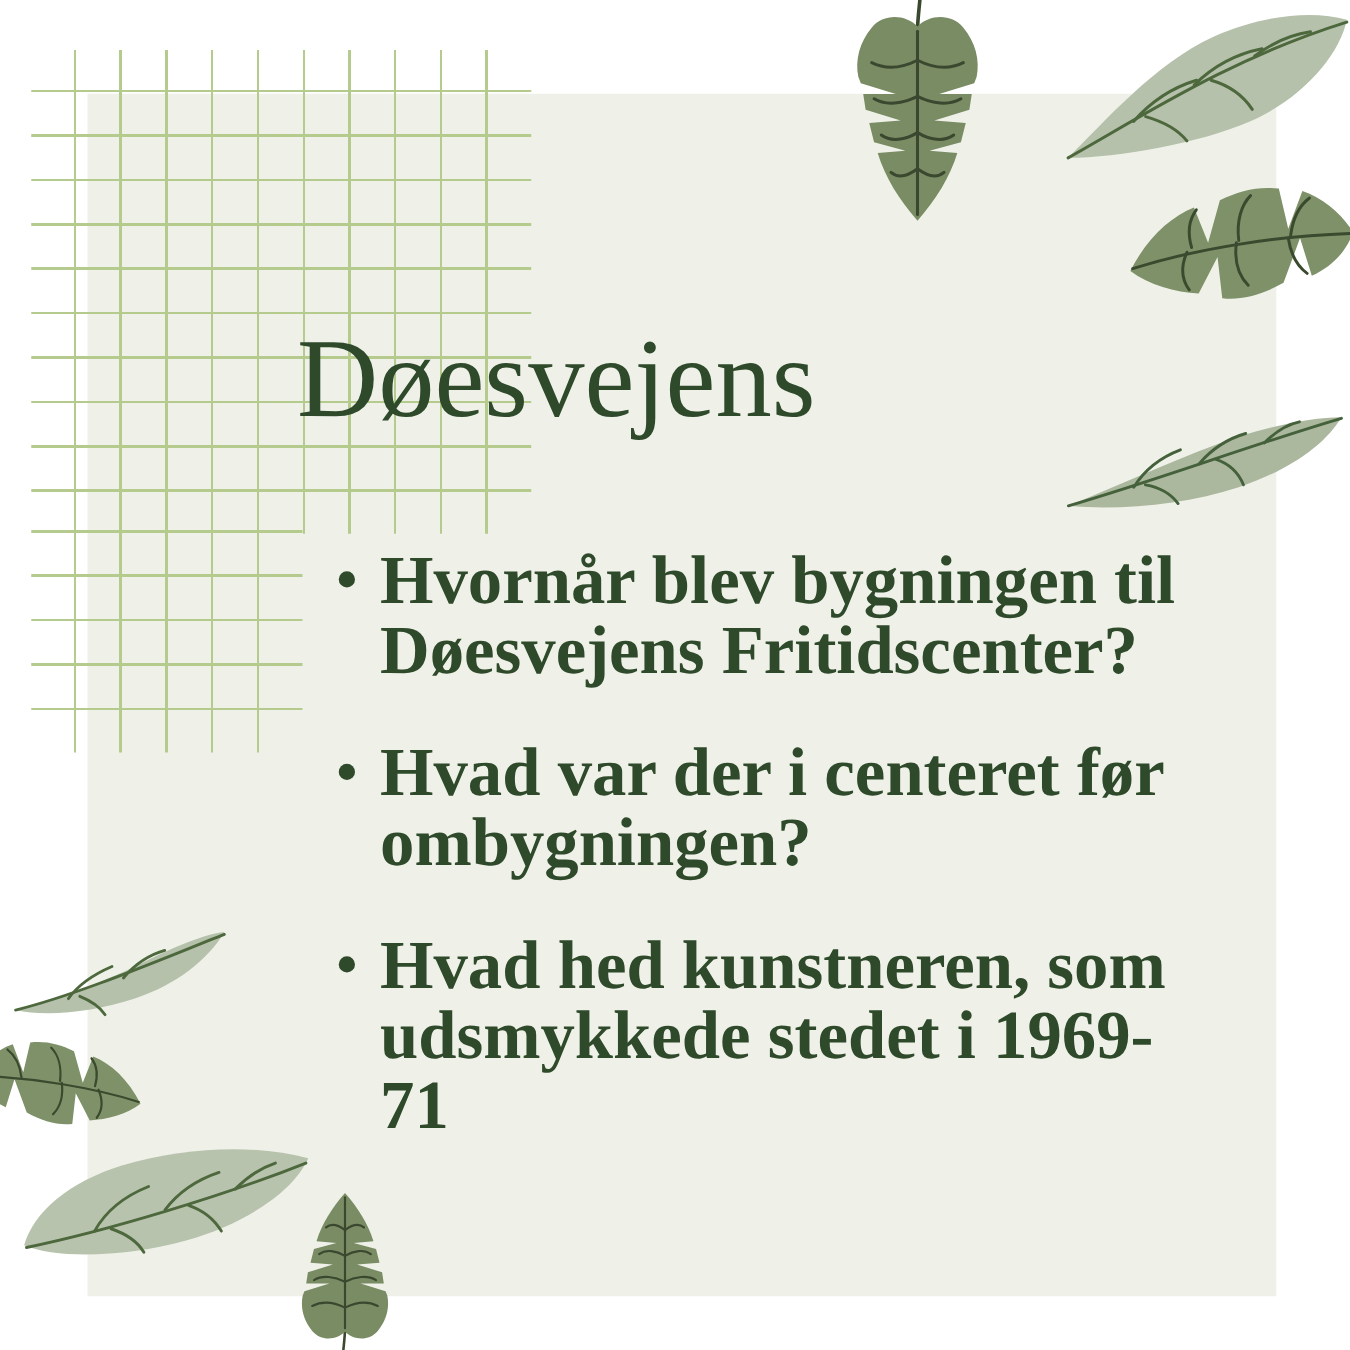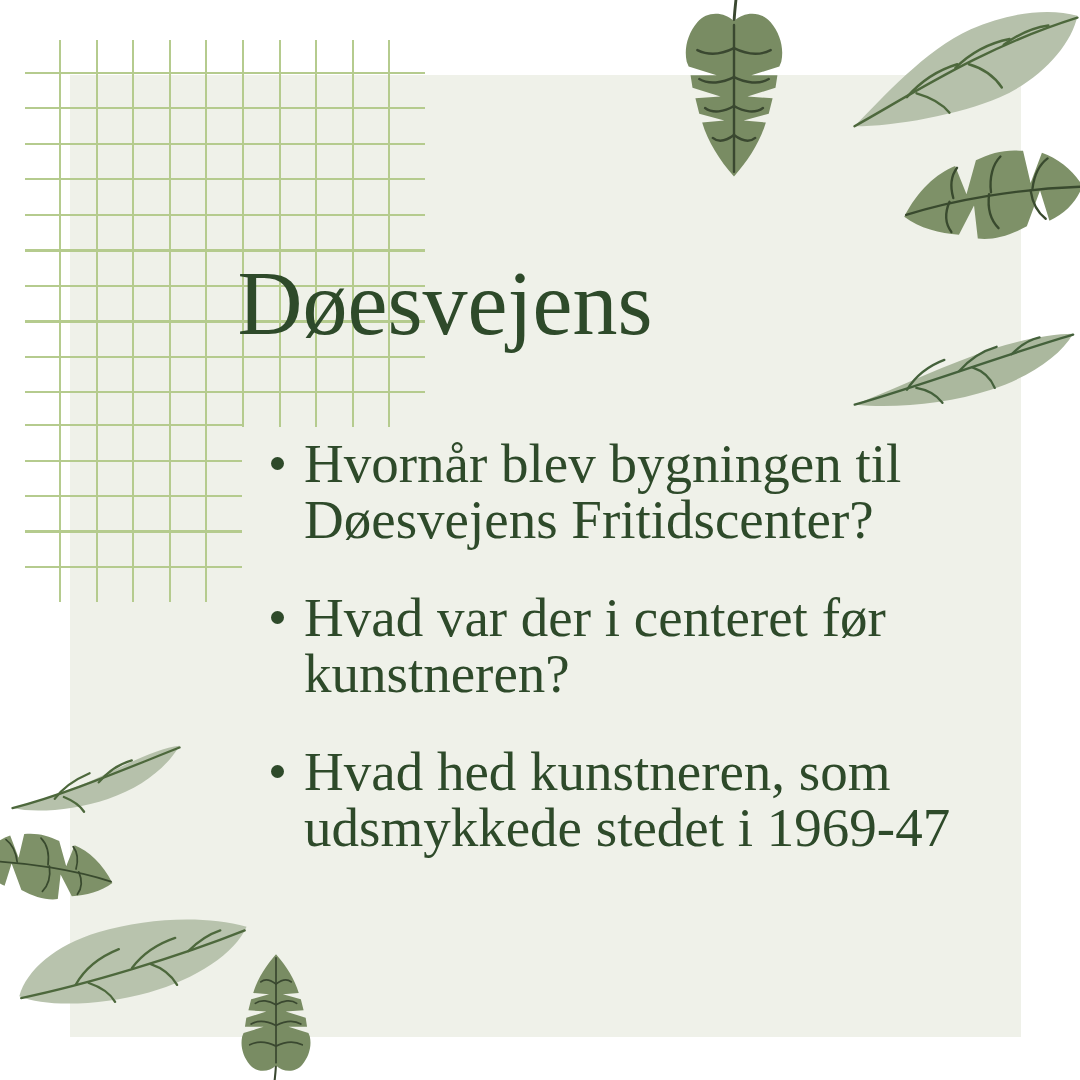--- a/index.html
+++ b/index.html
@@ -63,20 +63,21 @@
   .bullets {
     position: absolute;
     left: 271px;
     top: 436px;
     width: 700px;
   }
   .bullet-item {
     display: flex;
     align-items: flex-start;
     margin-bottom: 42px;
+    font-weight: bold;
   }
   .bullet-dot {
     flex: none;
     width: 13px;
     height: 13px;
     margin: 21px 20px 0 0;
     border-radius: 50%;
     background: #2e4a2a;
   }
   .bullet-text {
@@ -106,25 +107,25 @@
     <div>Døesvejens</div>
   </div>
 
   <div class="bullets">
     <div class="bullet-item">
       <span class="bullet-dot"></span>
       <span class="bullet-text">Hvornår blev bygningen til Døesvejens Fritidscenter?</span>
     </div>
     <div class="bullet-item">
       <span class="bullet-dot"></span>
-      <span class="bullet-text">Hvad var der i centeret før kunstneren?</span>
+      <span class="bullet-text">Hvad var der i centeret før ombygningen?</span>
     </div>
     <div class="bullet-item">
       <span class="bullet-dot"></span>
-      <span class="bullet-text">Hvad hed kunstneren, som udsmykkede stedet i 1969-47</span>
+      <span class="bullet-text">Hvad hed kunstneren, som udsmykkede stedet i 1969-71</span>
     </div>
   </div>
 
   <div class="leaf" style="left:676px; top:-2px; width:116px; height:193px;">
     <svg viewBox="0 0 120 200" xmlns="http://www.w3.org/2000/svg">
       <path d="M62,2 C61,12 60,20 60,28" fill="none" stroke="#3a4830" stroke-width="3"></path>
       <path fill="#798c63" d="M60,24 C50,14 32,13 22,25 C12,37 8,52 11,66 L13,71 L42,80 L15,80 L17,93 L46,102 L20,104 L24,120 L50,127 L27,129 C33,149 45,168 60,185 C75,168 87,149 93,129 L70,127 L96,120 L100,104 L74,102 L103,93 L105,80 L78,80 L107,71 L109,66 C112,52 108,37 98,25 C88,13 70,14 60,24 Z"></path>
       <g fill="none" stroke="#3a4830" stroke-width="2.5" stroke-linecap="round">
         <path d="M60,28 L60,180"></path>
         <path d="M60,52 C48,58 34,60 22,54"></path>

